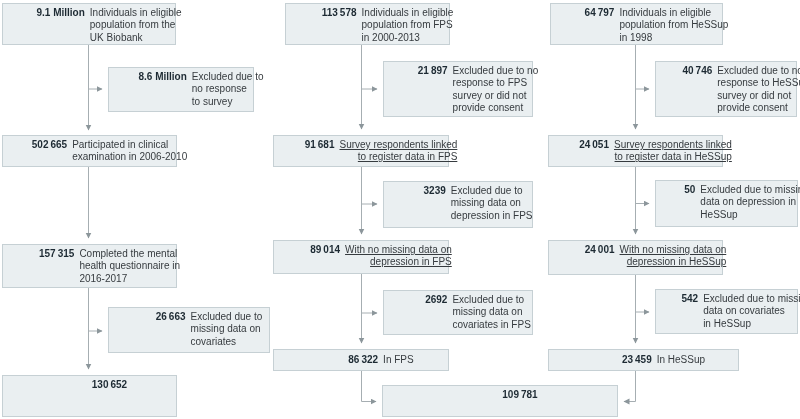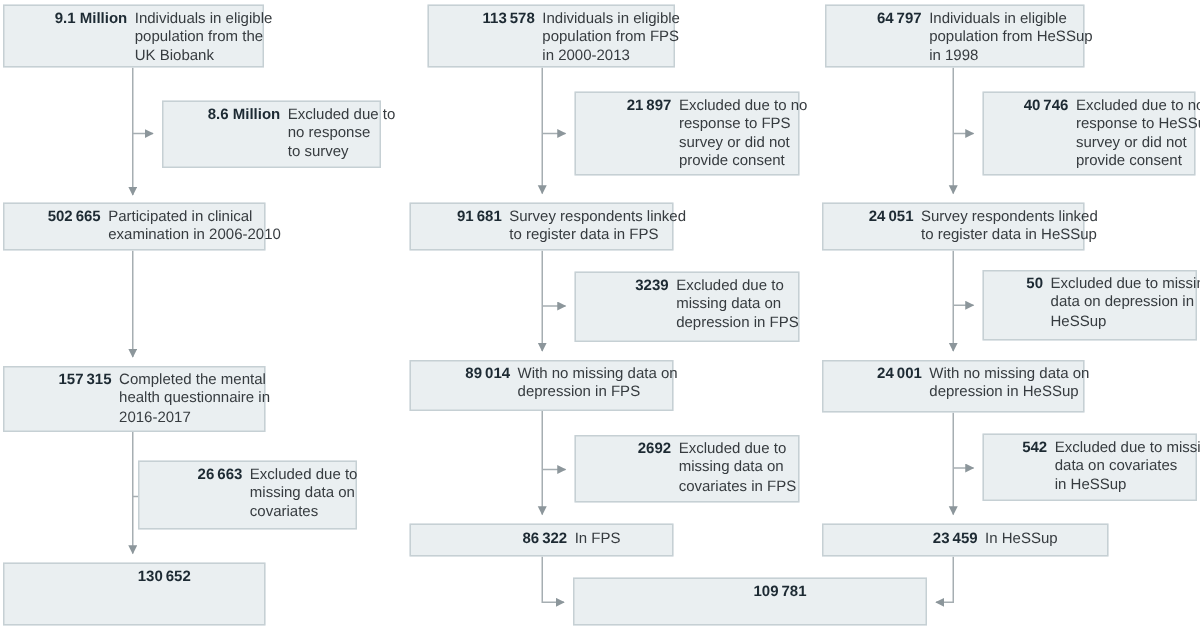--- a/index.html
+++ b/index.html
@@ -20,21 +20,21 @@
   .connectors path.ln{stroke:var(--line-color);stroke-width:1;fill:none;}
   .connectors marker path{fill:var(--arrow-color);stroke:none;}
   .box{
     position:absolute;box-sizing:border-box;
     background:var(--box-fill);border:1px solid var(--box-border);
     display:flex;justify-content:center;align-items:flex-start;
     gap:5px;padding:3px 4px;
   }
   .box .num{font-weight:bold;color:var(--number-color);white-space:nowrap;margin-left:40px;}
   .box .txt{color:var(--text-color);white-space:pre;}
-  .box.tc .txt{text-align:left;}
+  .box.tc .txt{text-align:right;text-decoration:underline;}
   .box.single{align-items:center;}
 </style>
 </head>
 <body>
 
 <div class="figure">
 
   <svg class="connectors" viewBox="0 0 800 419">
     <defs>
       <marker id="ah" markerWidth="7" markerHeight="7" refX="5.5" refY="3" orient="auto" markerUnits="userSpaceOnUse">
@@ -81,21 +81,21 @@
     <span class="num">502 665</span>
     <span class="txt">Participated in clinical
 examination in 2006-2010</span>
   </div>
   <div class="box" style="left:2px;top:244px;width:175px;height:44px">
     <span class="num">157 315</span>
     <span class="txt">Completed the mental
 health questionnaire in
 2016-2017</span>
   </div>
-  <div class="box" style="left:92px;top:307px;width:146px;height:46px">
+  <div class="box" style="left:108px;top:307px;width:162px;height:46px">
     <span class="num">26 663</span>
     <span class="txt">Excluded due to
 missing data on
 covariates</span>
   </div>
   <div class="box" style="left:2px;top:375px;width:175px;height:42px">
     <span class="num">130 652</span>
   </div>
 
   <div class="box" style="left:285px;top:3px;width:165px;height:42px">

